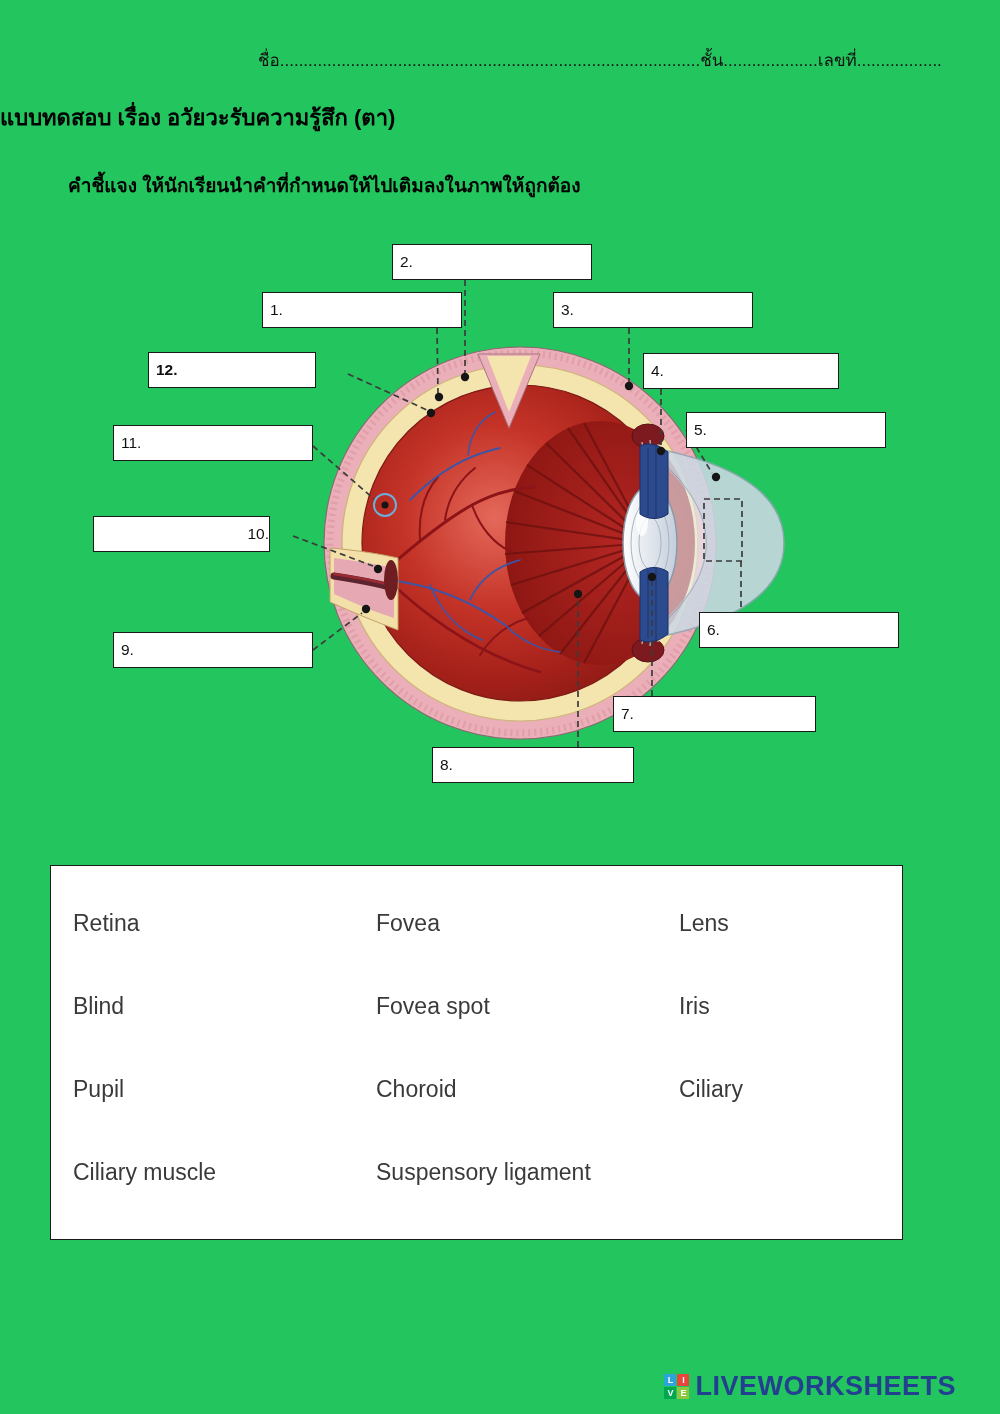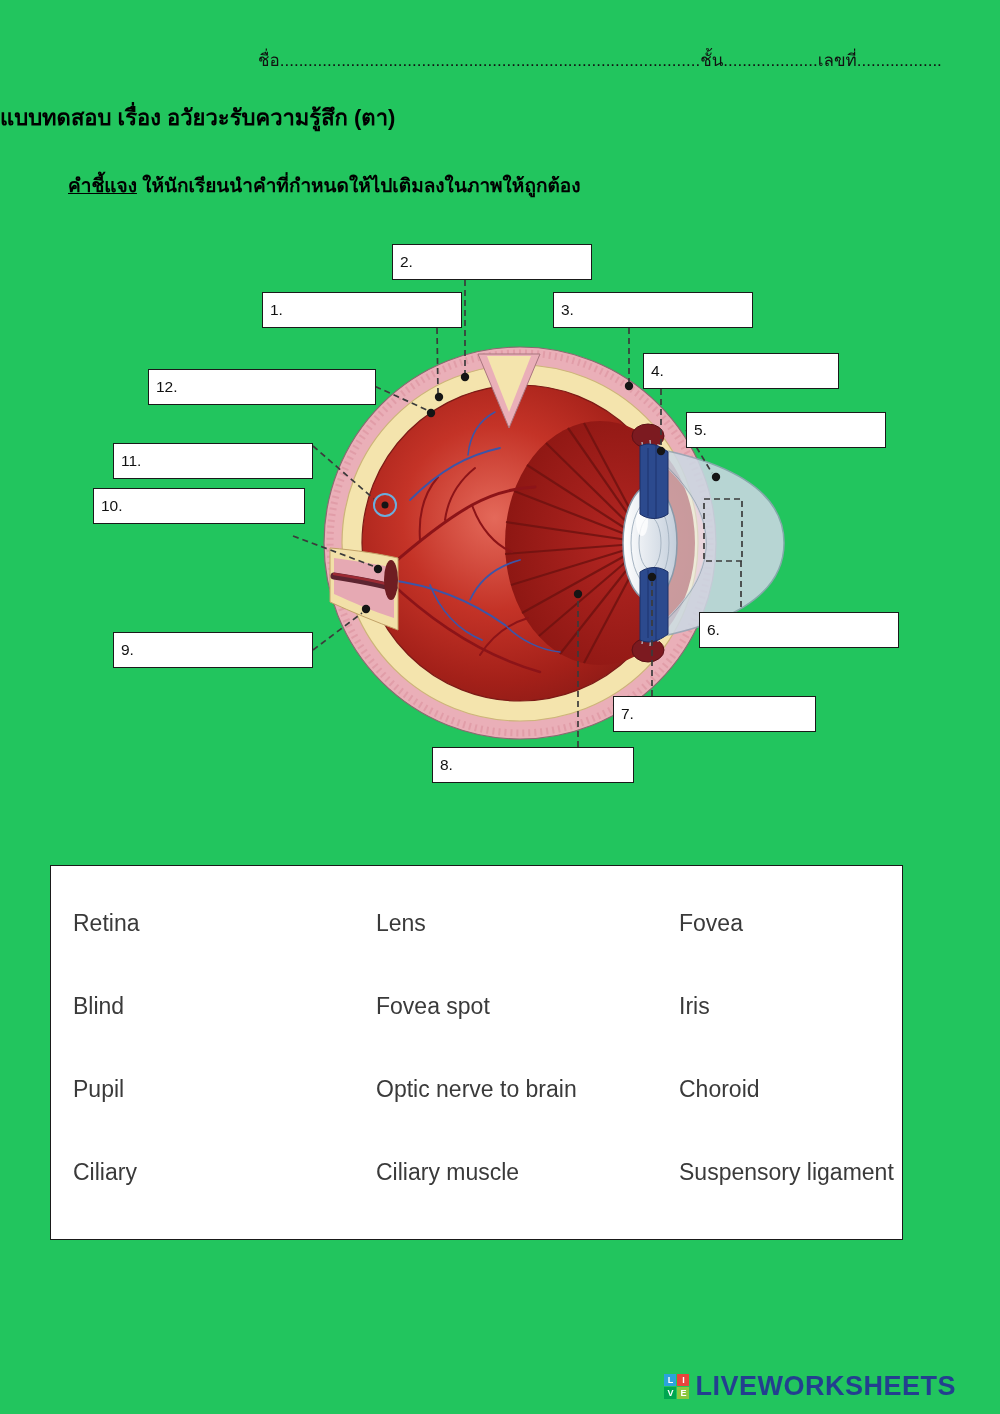--- a/index.html
+++ b/index.html
@@ -4,21 +4,21 @@
 <style>
   html,body{margin:0;padding:0;background:#ffffff;}
   .page{position:relative;width:1000px;height:1414px;background:#22c55e;
         font-family:"Liberation Sans",sans-serif;overflow:hidden;color:#111;}
 
   .header-line{position:absolute;top:46px;left:258px;width:690px;font-size:17px;
                white-space:nowrap;overflow:hidden;color:#111;}
   .title{position:absolute;top:100px;left:0;width:100%;text-align:left;
          font-size:22px;font-weight:700;color:#000;}
   .instructions{position:absolute;top:170px;left:68px;font-size:19px;font-weight:700;color:#000;}
-  .instructions .lead{text-decoration:underline;}
+  .instructions .lead{}
 
   svg.diagram{position:absolute;left:0;top:0;width:1000px;height:1414px;pointer-events:none;}
 
   .ans-box{position:absolute;height:36px;border:1.6px solid #1a1a1a;background:#fff;
            box-sizing:border-box;display:flex;align-items:center;padding-left:7px;
            font-size:15.5px;color:#111;}
 
   .word-bank{position:absolute;left:50px;top:865px;width:853px;height:375px;
              border:1.6px solid #1a1a1a;box-sizing:border-box;background:#fff;
              display:grid;grid-template-columns:303px 303px 1fr;grid-auto-rows:83px;
@@ -200,39 +200,38 @@
     </div>
   <div class="ans-box" style="left:613px;top:696px;width:203px;">
       <span>7.</span>
     </div>
   <div class="ans-box" style="left:432px;top:747px;width:202px;">
       <span>8.</span>
     </div>
   <div class="ans-box" style="left:113px;top:632px;width:200px;">
       <span>9.</span>
     </div>
-  <div class="ans-box" style="left:93px;top:488px;width:212px;">
+  <div class="ans-box" style="left:93px;top:516px;width:177px;justify-content:flex-end;">
       <span>10.</span>
     </div>
-  <div class="ans-box" style="left:113px;top:443px;width:200px;">
+  <div class="ans-box" style="left:113px;top:425px;width:200px;">
       <span>11.</span>
     </div>
-  <div class="ans-box" style="left:148px;top:369px;width:228px;">
+  <div class="ans-box" style="left:148px;top:352px;width:168px;font-weight:bold;">
       <span>12.</span>
     </div>
 
   <div class="word-bank">
     <div class="term">Retina</div>
+    <div class="term">Fovea</div>
     <div class="term">Lens</div>
-    <div class="term">Fovea</div>
     <div class="term">Blind</div>
     <div class="term">Fovea spot</div>
     <div class="term">Iris</div>
     <div class="term">Pupil</div>
-    <div class="term">Optic nerve to brain</div>
     <div class="term">Choroid</div>
     <div class="term">Ciliary</div>
     <div class="term">Ciliary muscle</div>
     <div class="term">Suspensory ligament</div>
   </div>
 
   <div class="footer">
     <div class="logo">
       <span class="sq0">L</span>
       <span class="sq1">I</span>

